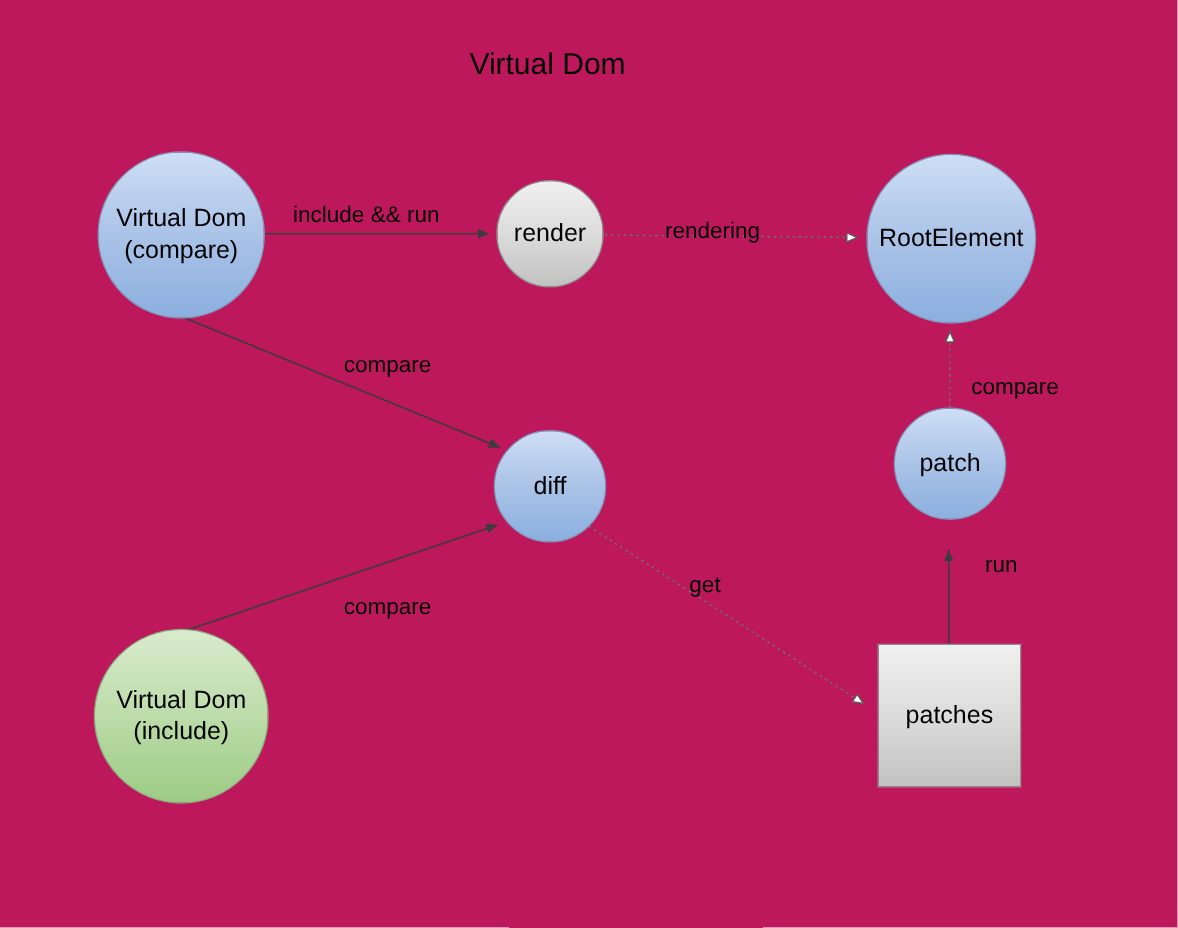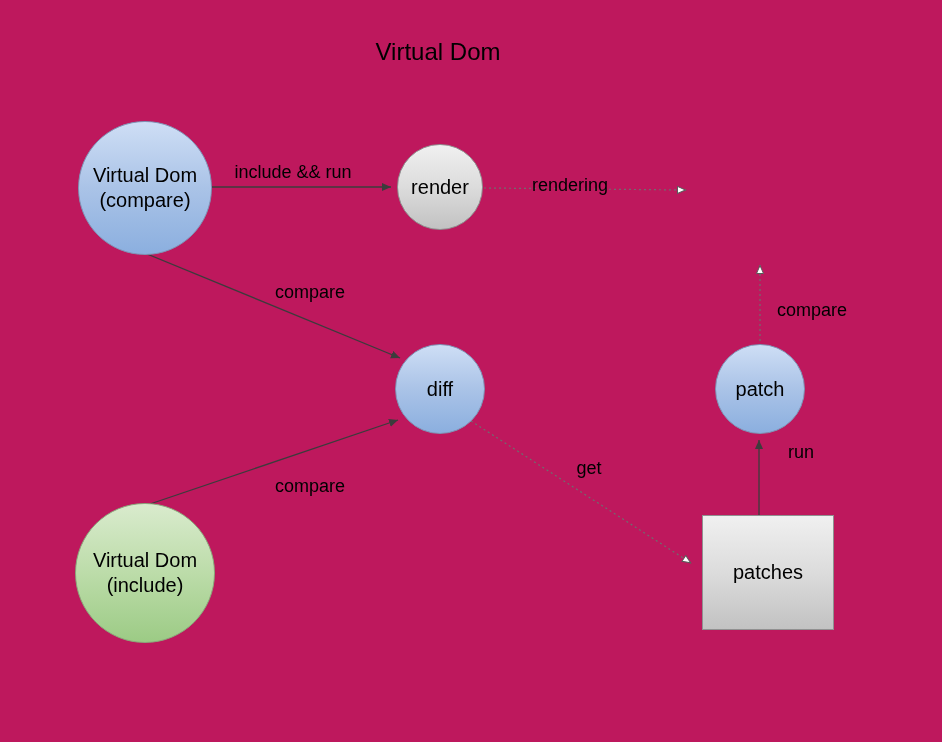--- a/index.html
+++ b/index.html
@@ -101,47 +101,52 @@
       <span>(compare)</span>
     </div>
   </div>
 
   <div class="node circle gray" style="left:397px; top:144px; width:86px; height:86px;text-align:right;">
     <div class="node-label">
       <span>render</span>
     </div>
   </div>
 
+  <div class="node circle blue" style="left:693px; top:123px; width:136px; height:136px;">
+    <div class="node-label">
+      <span>RootElement</span>
+    </div>
+  </div>
 
   <div class="node circle blue" style="left:395px; top:344px; width:90px; height:90px;">
     <div class="node-label">
       <span>diff</span>
     </div>
   </div>
 
-  <div class="node circle blue" style="left:715px; top:344px; width:90px; height:90px;">
+  <div class="node circle blue" style="left:715px; top:326px; width:90px; height:90px;">
     <div class="node-label">
       <span>patch</span>
     </div>
   </div>
 
   <div class="node circle green" style="left:75px; top:503px; width:140px; height:140px;">
     <div class="node-label">
       <span>Virtual Dom</span>
       <span>(include)</span>
     </div>
   </div>
 
-  <div class="node square gray" style="left:702px; top:515px; width:132px; height:115px;">
+  <div class="node square gray" style="left:702px; top:515px; width:115px; height:115px;">
     <div class="node-label">
       <span>patches</span>
     </div>
   </div>
 
   <div class="edge-label" style="left:293px; top:172px;">include &amp;&amp; run</div>
   <div class="edge-label" style="left:570px; top:185px;">rendering</div>
   <div class="edge-label" style="left:310px; top:292px;">compare</div>
   <div class="edge-label" style="left:310px; top:486px;">compare</div>
-  <div class="edge-label" style="left:589px; top:468px;text-align:right;">get</div>
+  <div class="edge-label" style="left:564px; top:468px;text-align:right;">get</div>
   <div class="edge-label" style="left:801px; top:452px;">run</div>
   <div class="edge-label" style="left:812px; top:310px;">compare</div>
 
 </div>
 
 </body></html>

